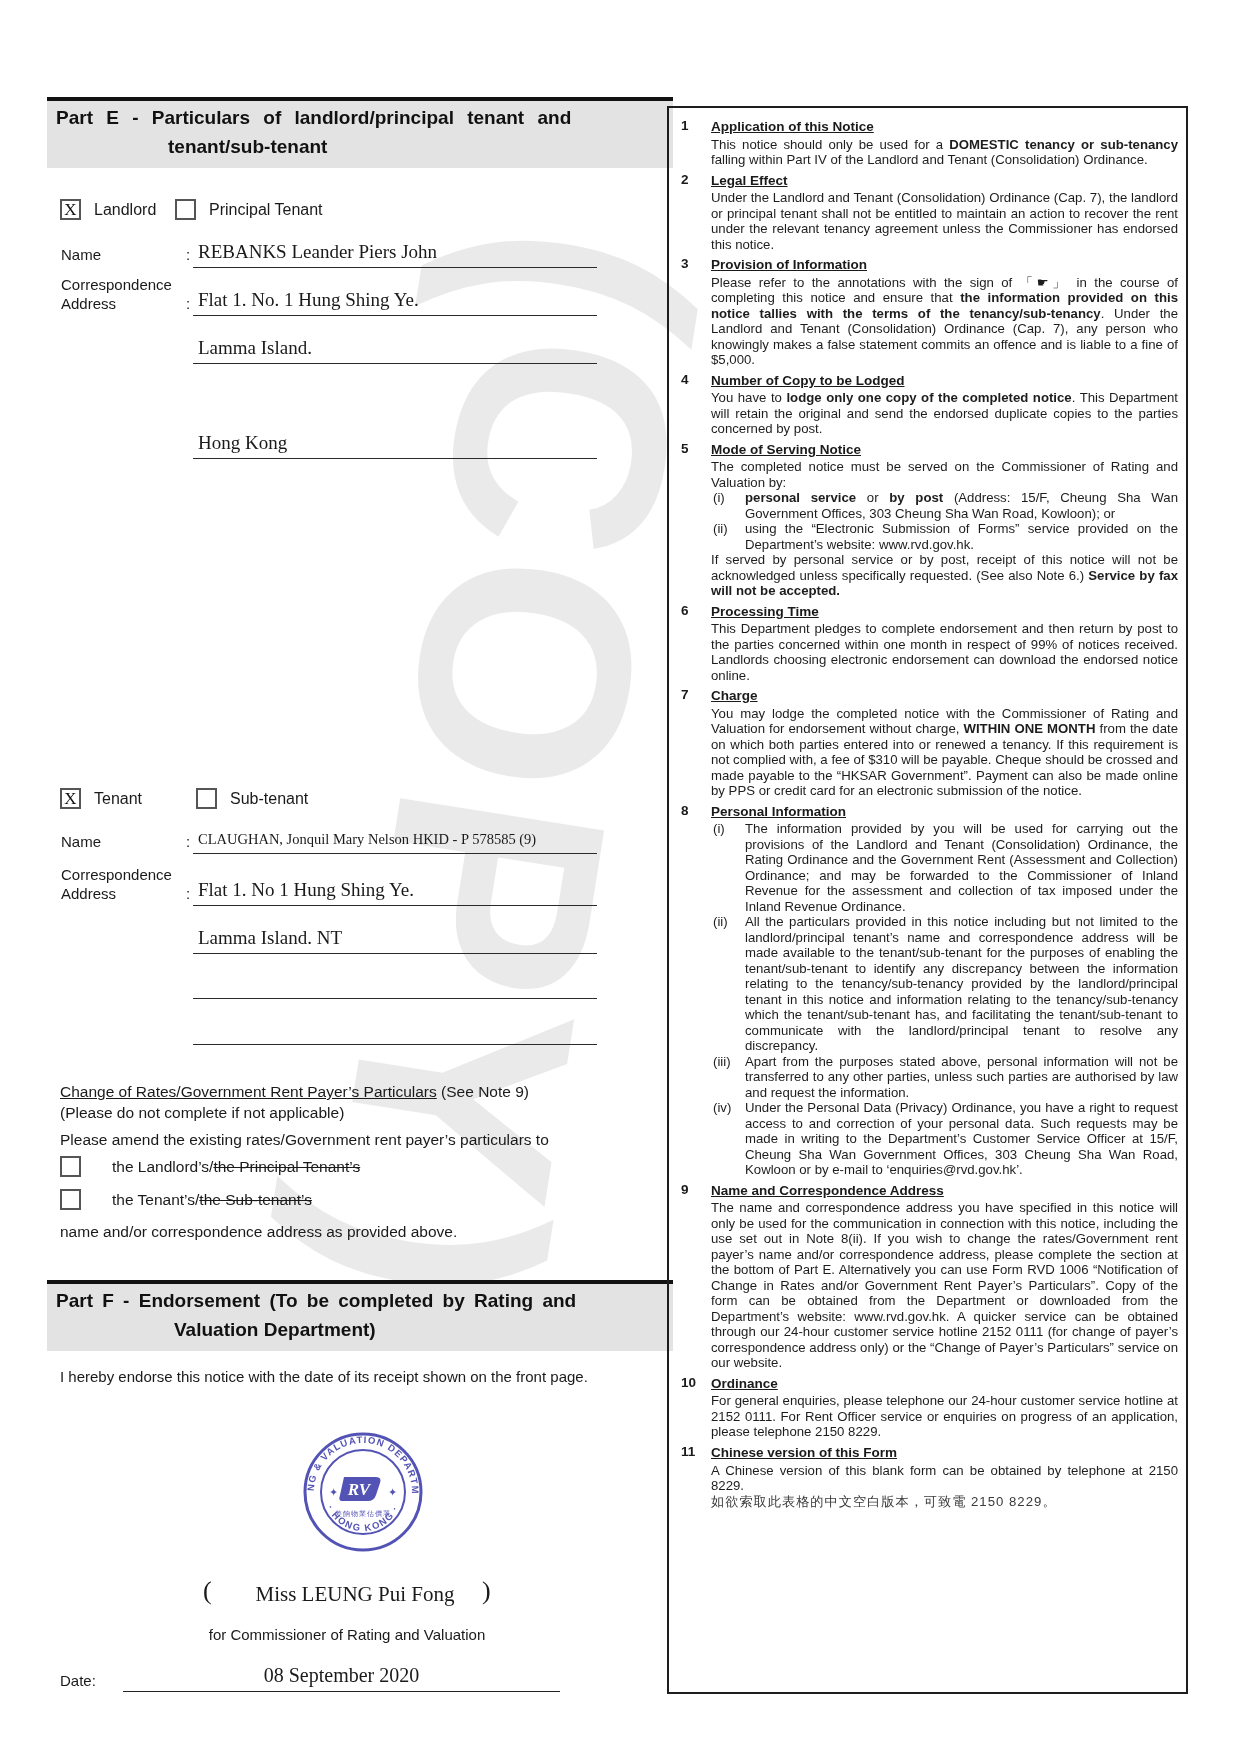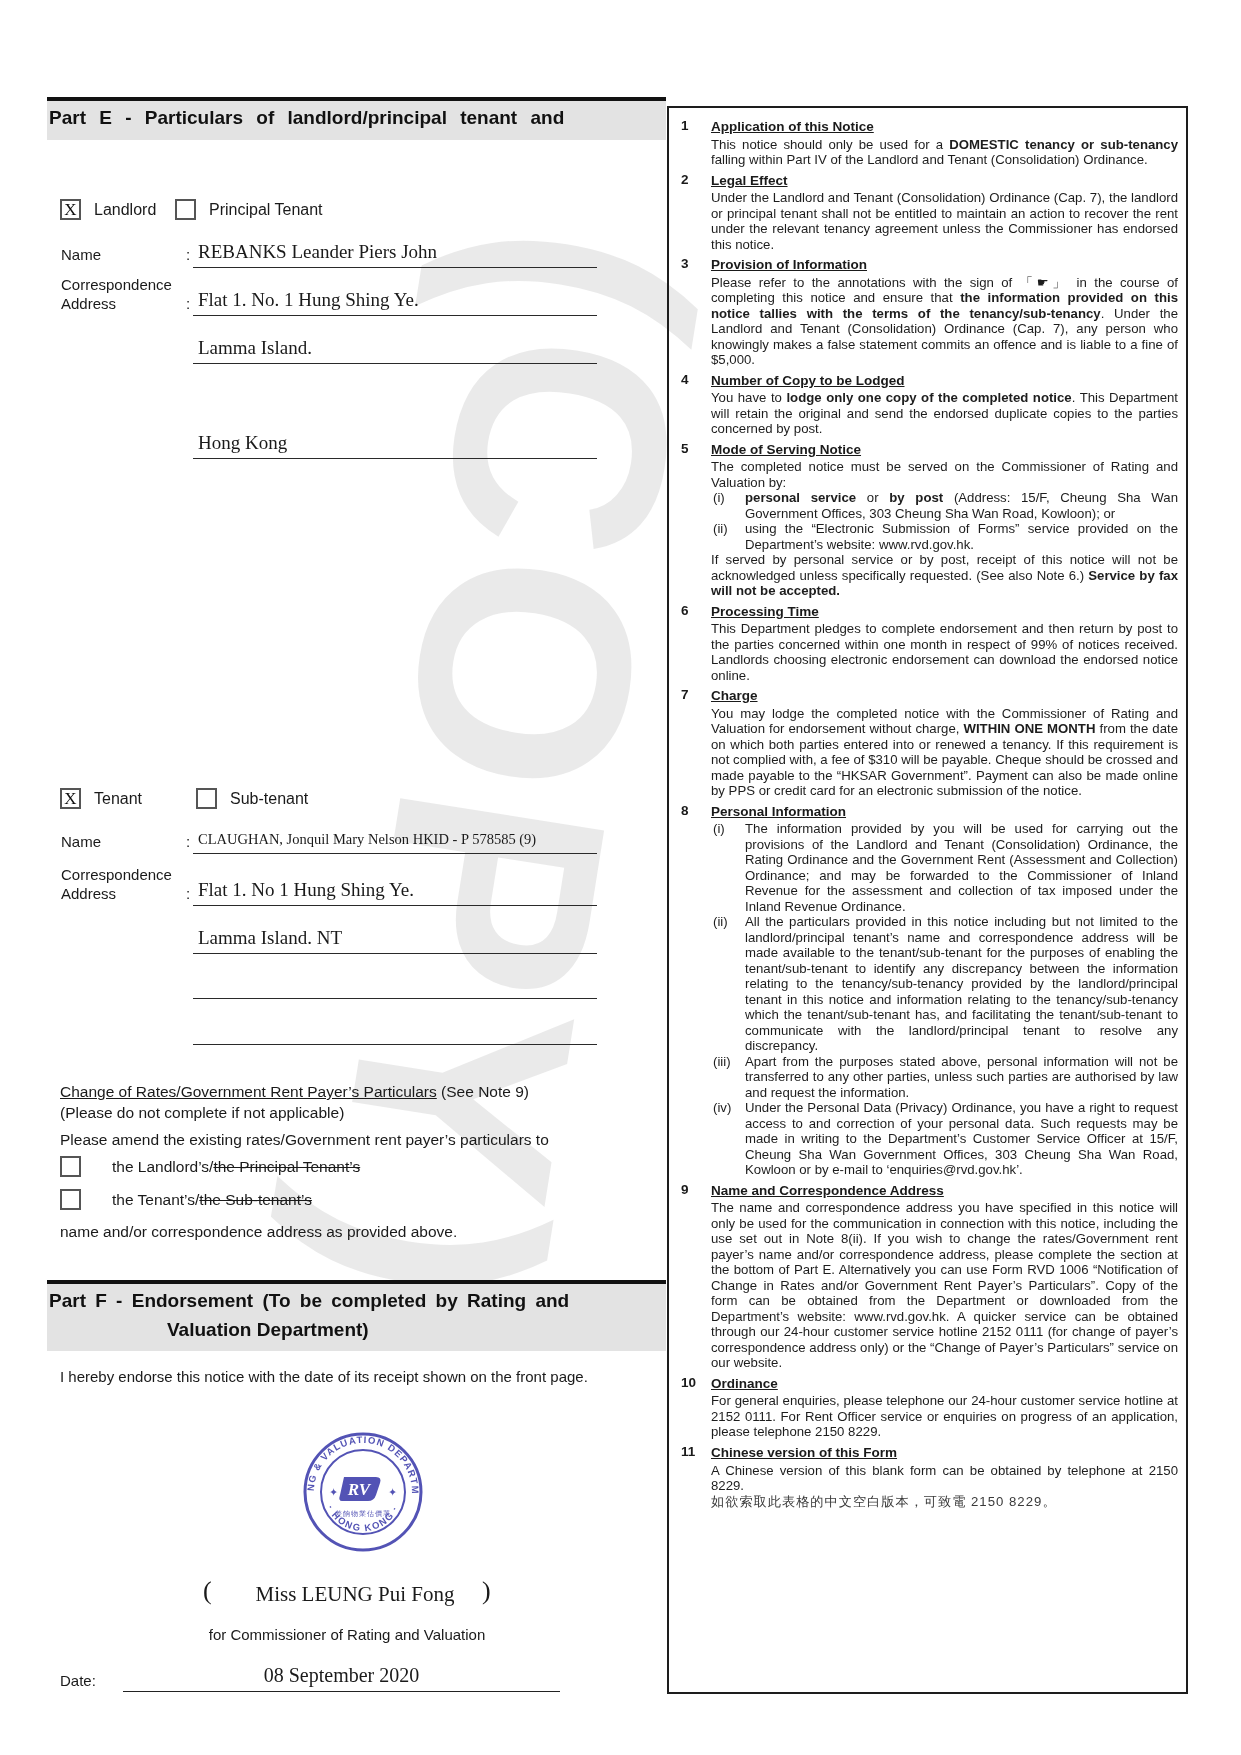--- a/index.html
+++ b/index.html
@@ -4,21 +4,21 @@
 <style>
   html,body{margin:0;padding:0;background:#888;}
   .page{position:relative;width:1241px;height:1755px;background:#ffffff;overflow:hidden;
         font-family:"Liberation Sans","DejaVu Sans",sans-serif;color:#1a1a1a;}
   
   .watermark{position:absolute;left:510px;top:770px;transform:translate(-50%,-50%) rotate(99deg);
              font:bold 300px/1 "Liberation Sans",sans-serif;color:rgba(90,90,90,0.13);
              white-space:nowrap;letter-spacing:6px;z-index:0;}
   
   .hdr{position:absolute;left:47px;width:611px;border-top:4px solid #121212;background:#e3e3e3;
-       font:bold 19px/1.5 "Liberation Sans",sans-serif;color:#111;padding:3px 6px 7px 2px;z-index:2;}
+       font:bold 19px/1.5 "Liberation Sans",sans-serif;color:#111;padding:3px 6px 7px 9px;z-index:2;}
   .hdr .l1{word-spacing:8px;}
   #parte-hdr{top:97px;} #parte-hdr .l2{padding-left:112px;}
   #partf-hdr{top:1280px;} #partf-hdr .l2{padding-left:118px;}
   
   .cbgroup{position:absolute;display:flex;align-items:center;font:16px "Liberation Sans",sans-serif;z-index:2;}
   .cb{width:21px;height:21px;border:2px solid #555;display:flex;align-items:center;justify-content:center;
       font:17px "Liberation Serif",serif;color:#111;background:#fff;box-sizing:border-box;flex:0 0 auto;}
   .cbgroup .cblabel{margin-left:13px;white-space:nowrap;}
   
   .flabel{position:absolute;font:15px "Liberation Sans",sans-serif;z-index:2;white-space:nowrap;}
@@ -58,20 +58,21 @@
 </style>
 </head>
 <body>
 
 <div class="page">
 
   <div class="watermark">(COPY)</div>
 
   <div class="hdr" id="parte-hdr">
     <div class="l1">Part E - Particulars of landlord/principal tenant and</div>
+    <div class="l2">tenant/sub-tenant</div>
   </div>
 
   <div class="cbgroup" style="left:60px;top:199px;">
     <div class="cb">
         <span>X</span>
       </div>
     <span class="cblabel">Landlord</span>
   </div>
   <div class="cbgroup" style="left:175px;top:199px;">
     <div class="cb">

